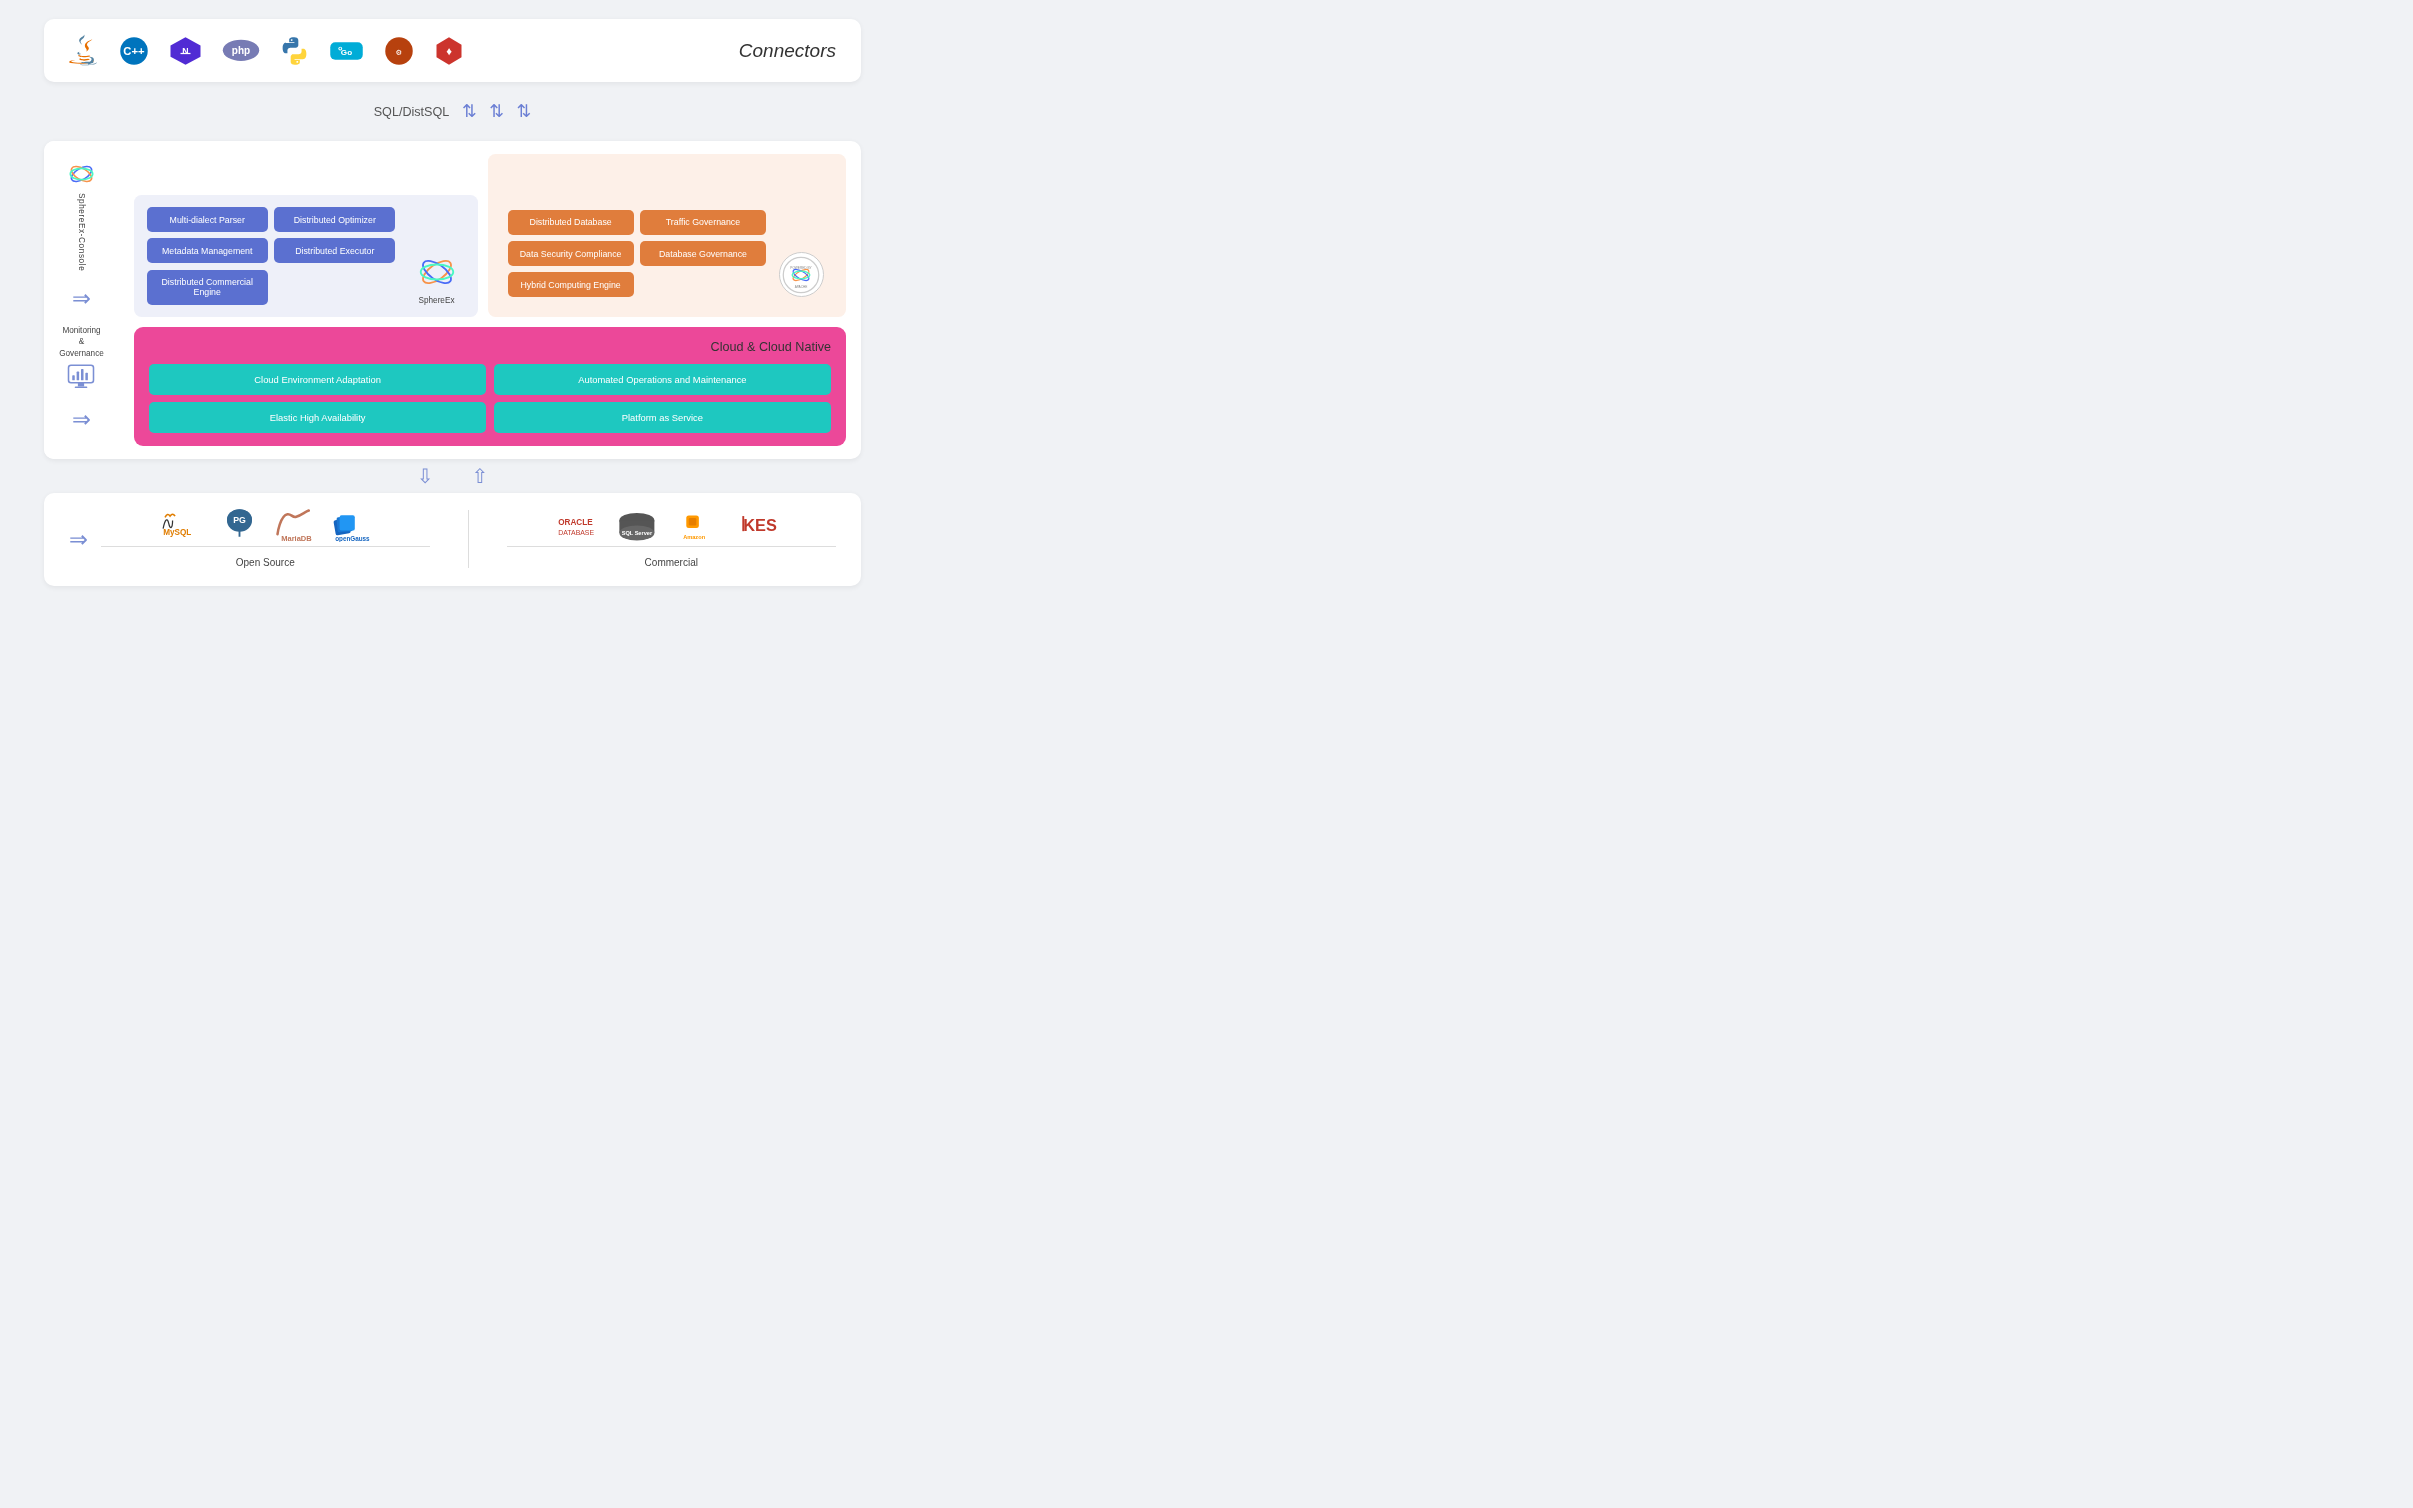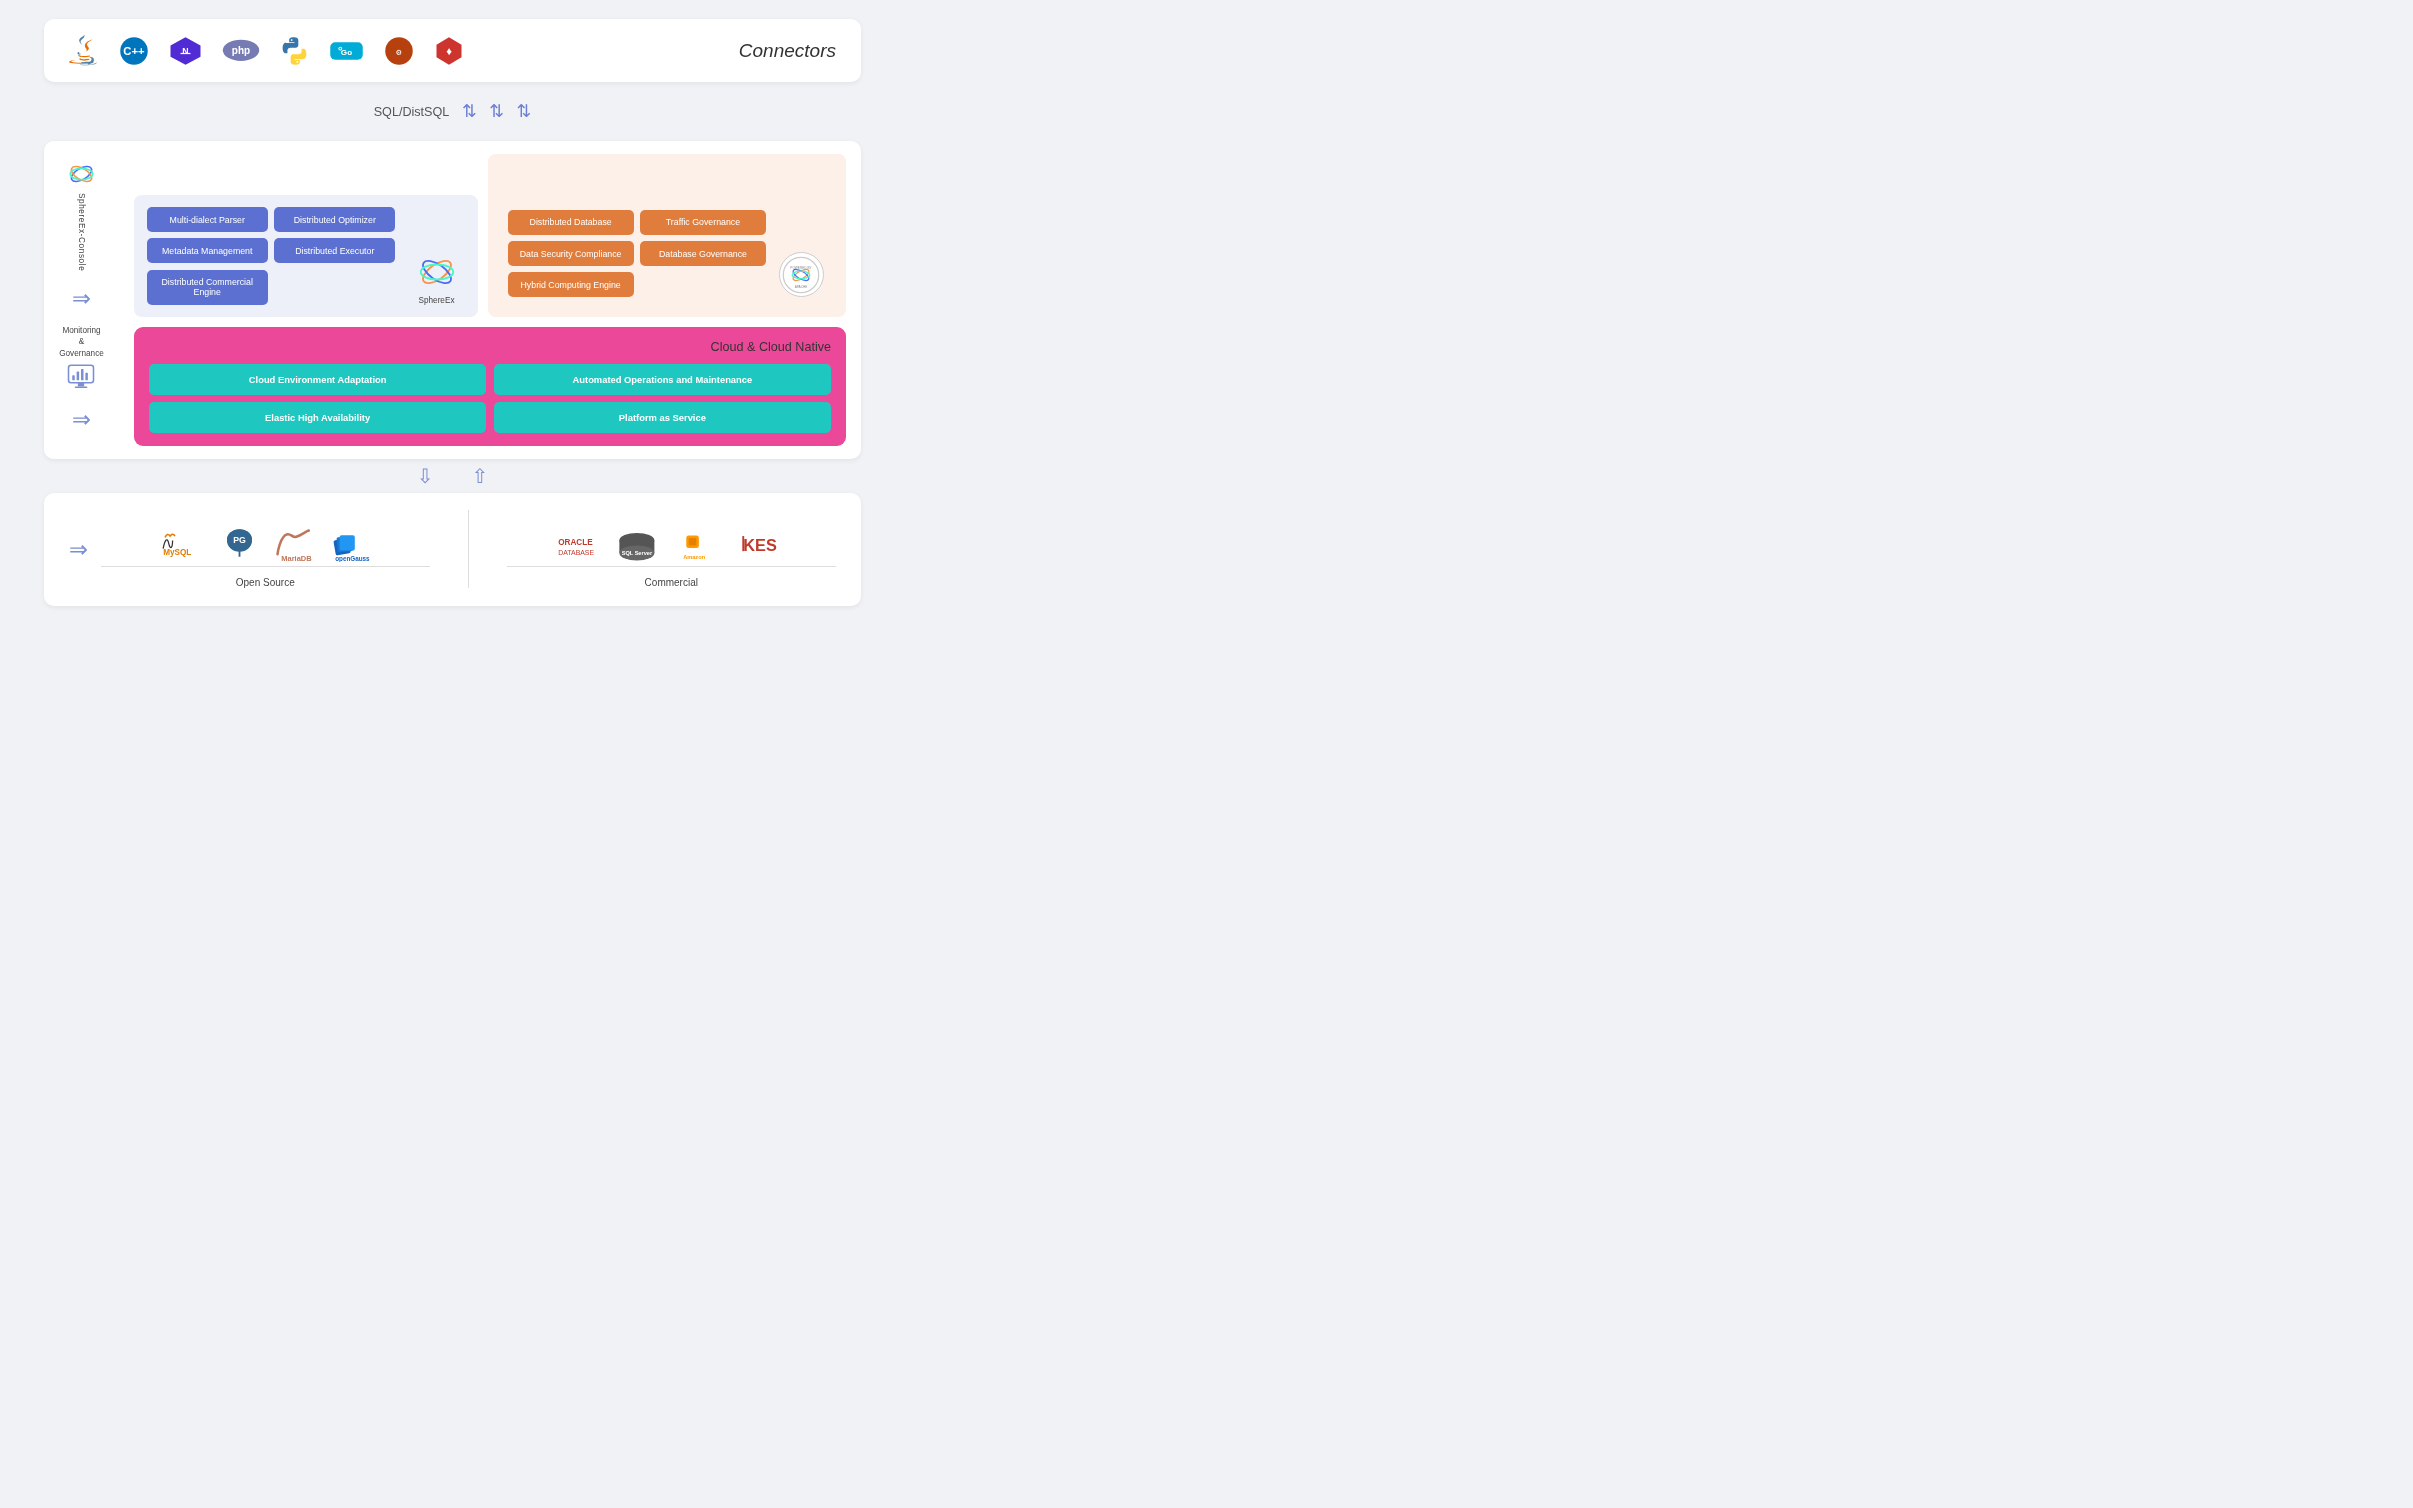--- a/index.html
+++ b/index.html
@@ -253,21 +253,21 @@
       grid-template-columns: 1fr 1fr;
       gap: 7.5px;
     }
     .cloud-btn {
       background: #1ec8c0;
       color: white;
       border-radius: 5px;
       padding: 10px 12.6px;
       font-size: 9.4px;
       text-align: center;
-      font-weight: 700;
+      font-weight: 400;
     }
 
     
     .db-arrow-row {
       display: flex;
       align-items: center;
       justify-content: center;
       gap: 38px;
       padding: 5px 0;
     }
@@ -315,21 +315,20 @@
     }
     .db-label {
       font-size: 10px;
       color: #444;
     }
     .db-icon-item {
       display: flex;
       flex-direction: column;
       align-items: flex-end;
       gap: 2.5px;
-      margin-top: 20px;
     }
     .db-icon-img {
       font-size: 24px;
       height: 31px;
       display: flex;
       align-items: center;
     }
   </style>
 </head>
 <body>

